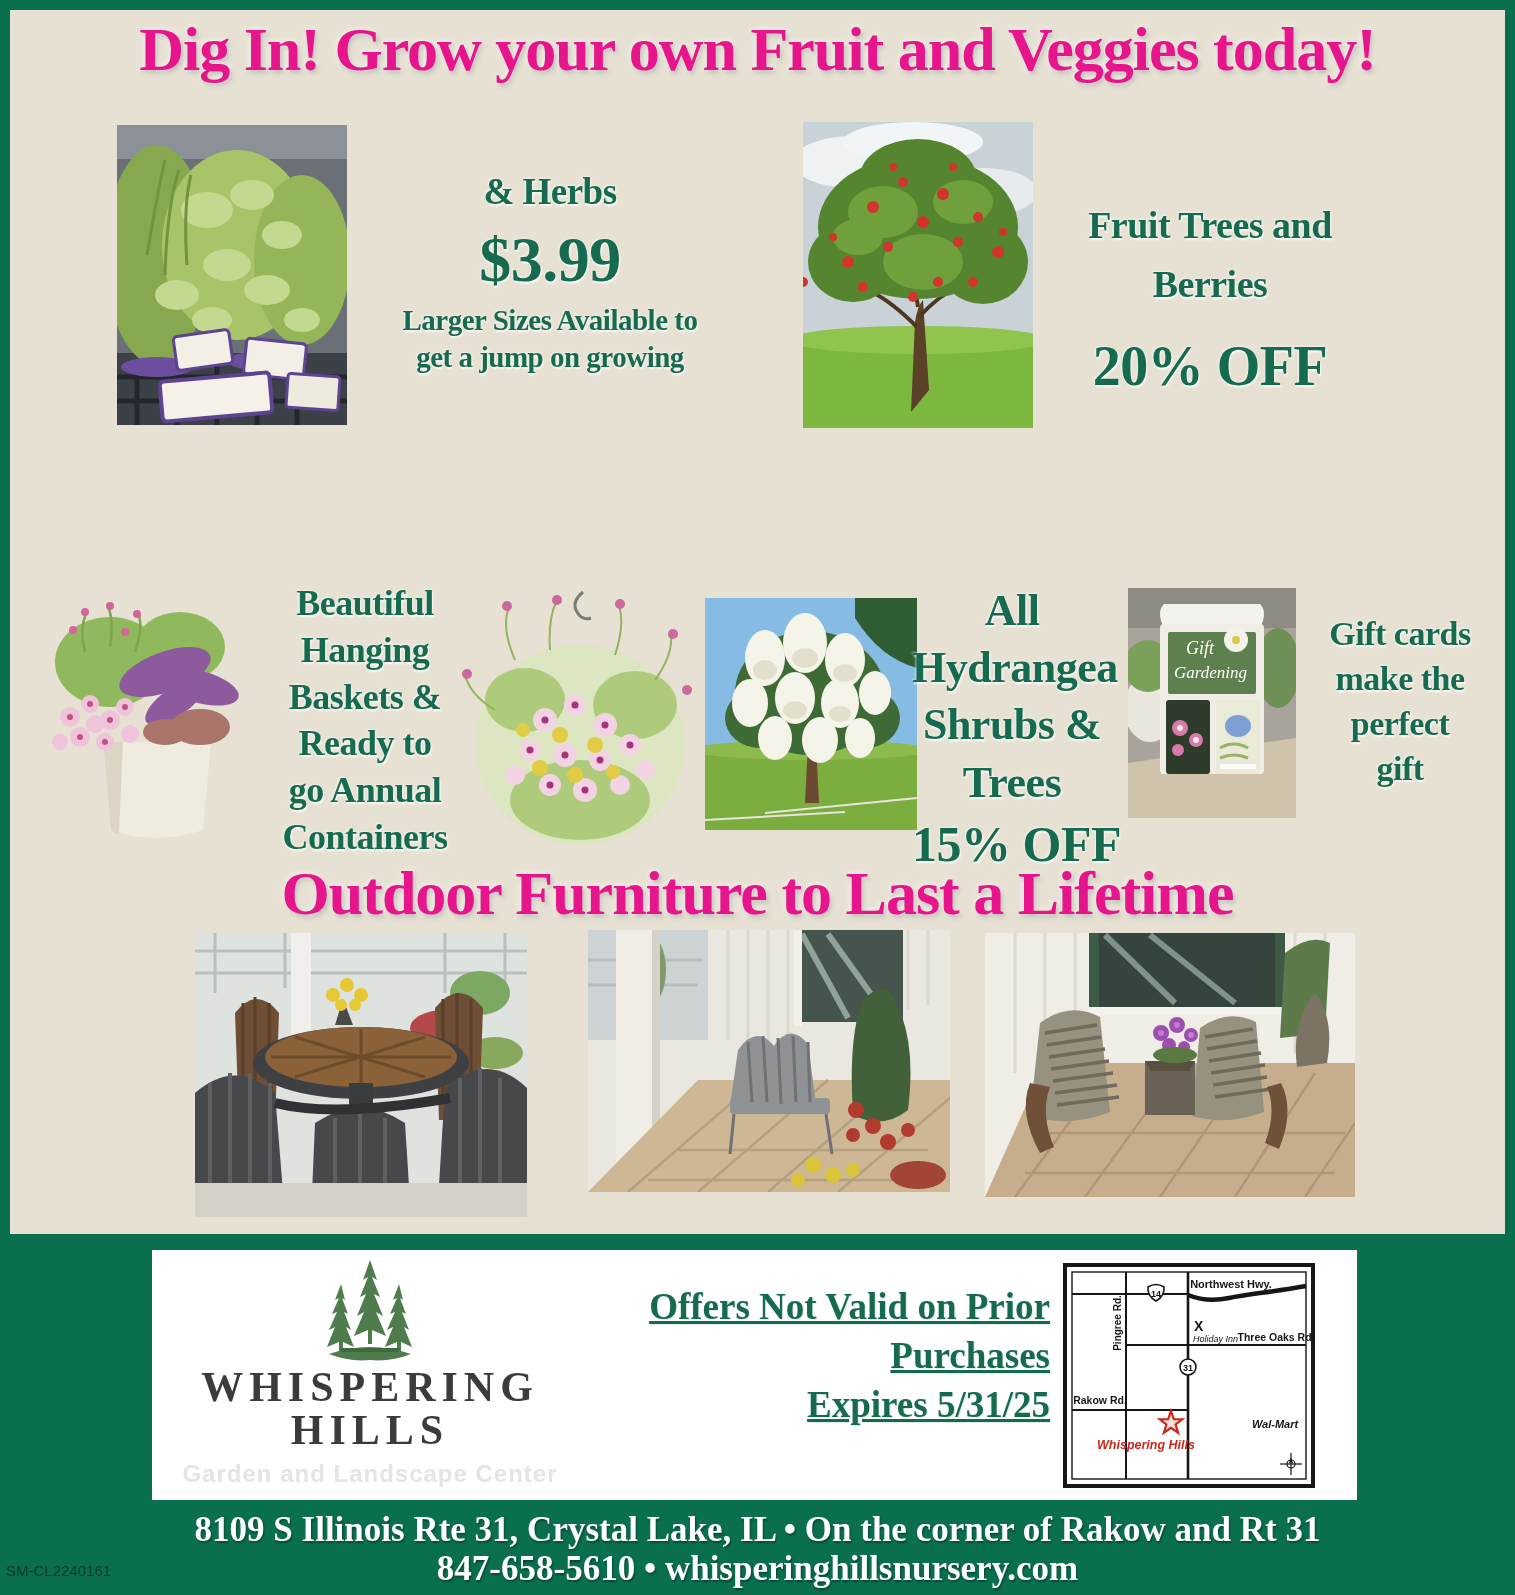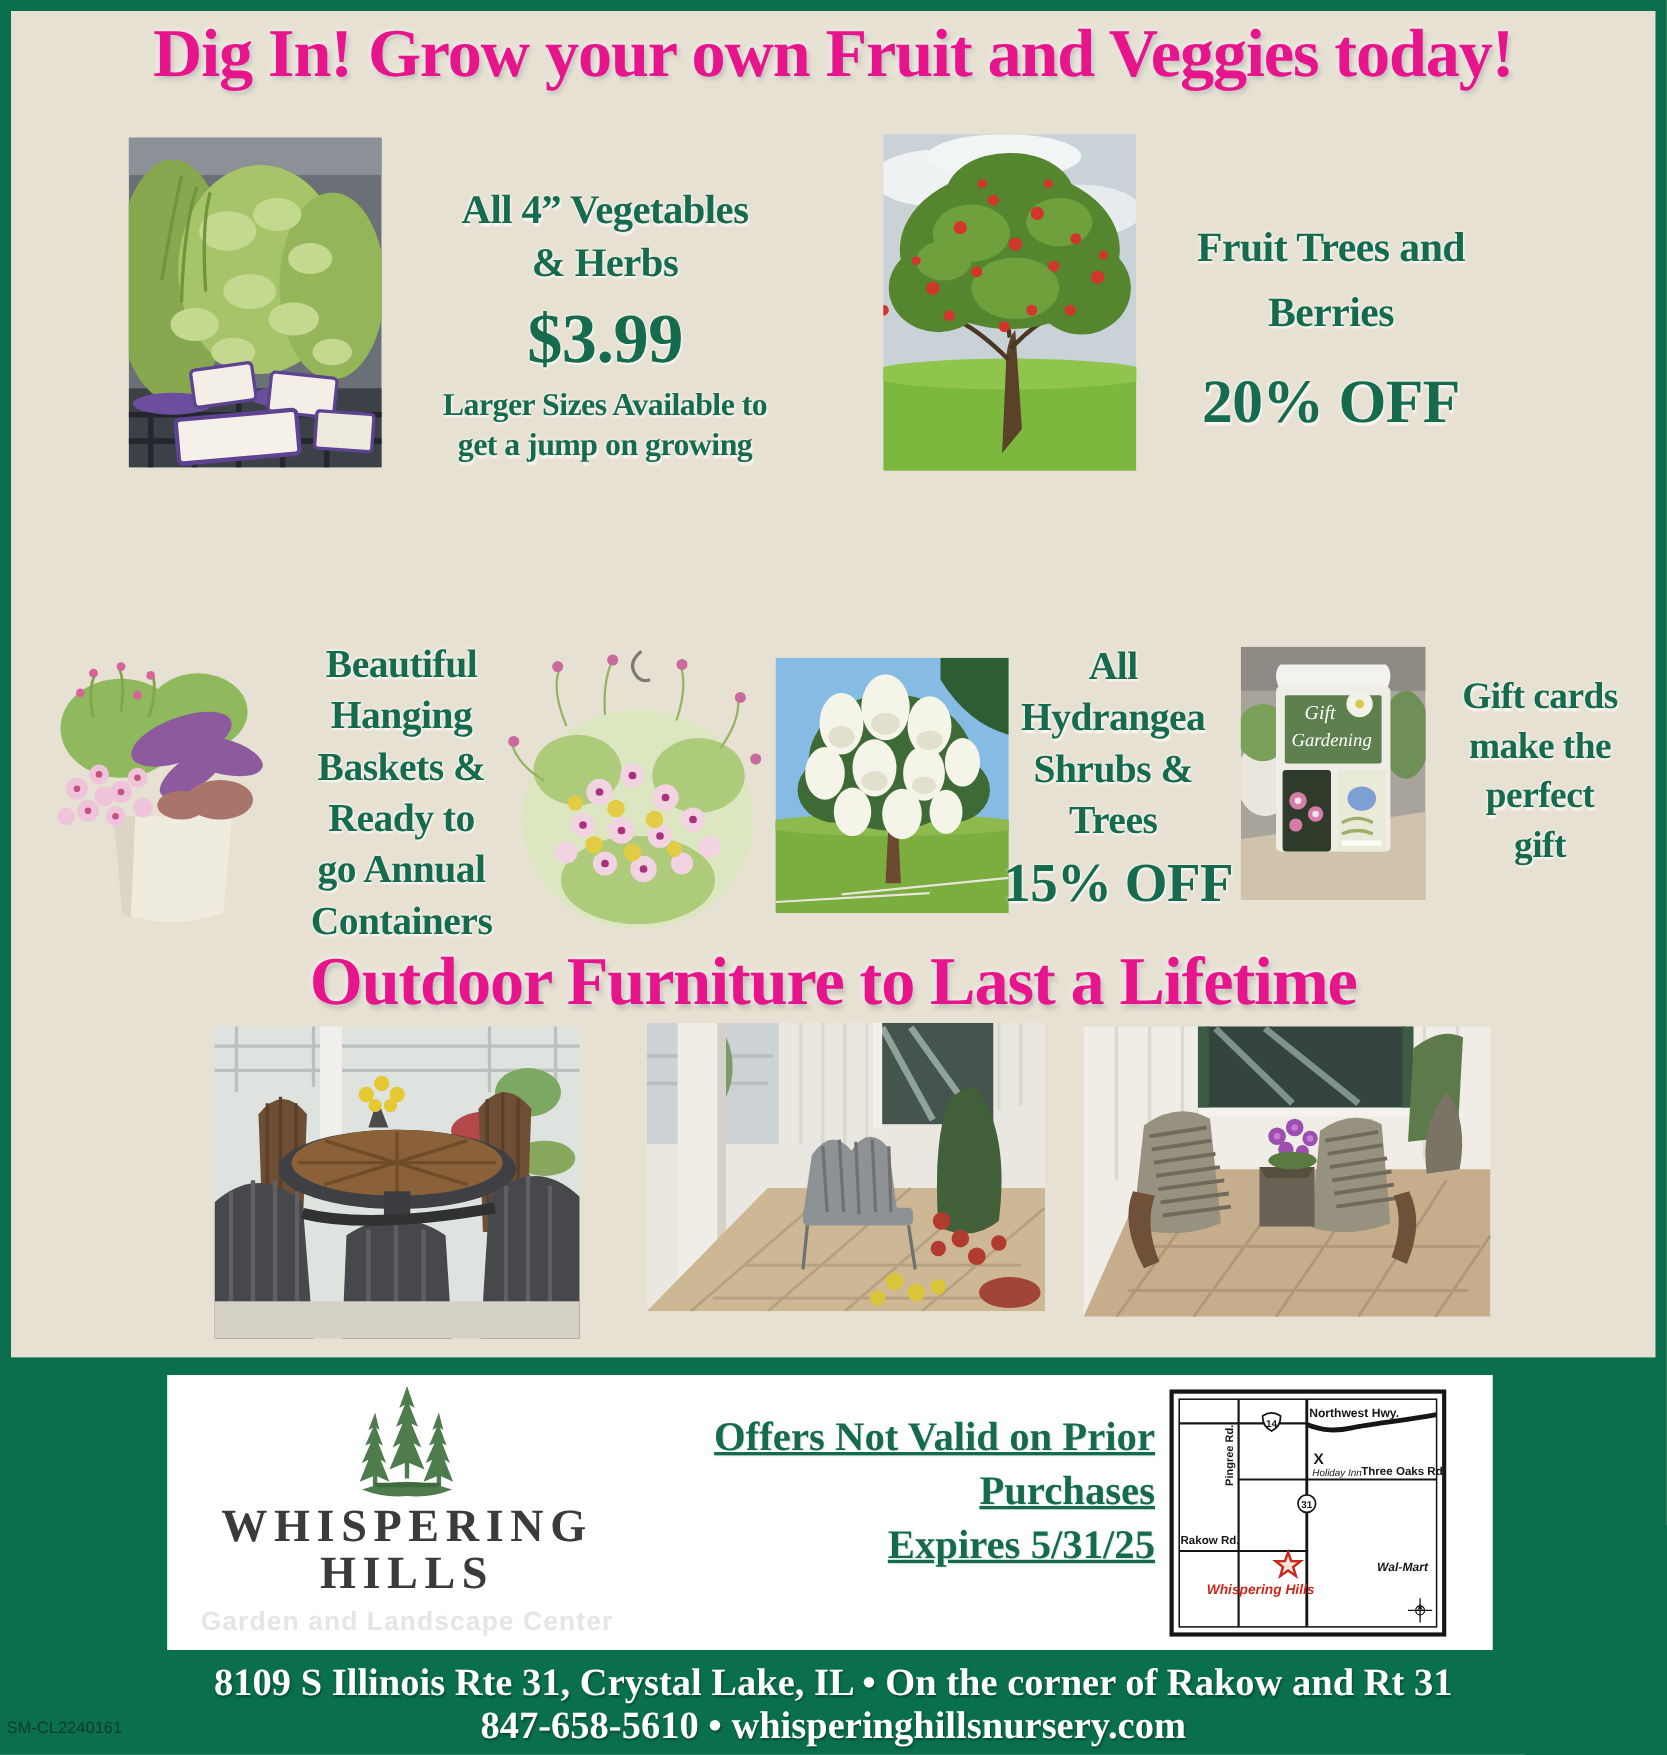--- a/index.html
+++ b/index.html
@@ -33,21 +33,21 @@
   #veg-text .t { font-size:37px; line-height:1.3; }
   #veg-text .price { font-size:64px; line-height:1.25; margin:4px 0 2px 0; }
   #veg-text .note { font-size:29px; line-height:1.28; }
   #fruit-text { position:absolute; left:1060px; top:196px; width:300px;text-align:center; }
   #fruit-text .t { font-size:38px; line-height:1.55; }
   #fruit-text .discount { font-size:56px; margin-top:20px; }
   
   #baskets-text { position:absolute; left:280px; top:580px; width:170px; }
   #baskets-text .t { font-size:36px; line-height:1.3; }
   #hydrangea-text { position:absolute; left:912px; top:582px; width:200px; }
-  #hydrangea-text .t { font-size:36px; line-height:1.3; }
+  #hydrangea-text .t { font-size:44px; line-height:1.3; }
   #hydrangea-text .discount { font-size:50px; margin-top:4px; white-space:nowrap; }
   #gift-text { position:absolute; left:1300px; top:612px; width:200px; }
   #gift-text .t { font-size:34px; line-height:1.32; }
   
   #white-box {
     position:absolute; left:152px; top:1250px; width:1205px; height:250px;
     background:#ffffff;
   }
   #logo-block { position:absolute; left:170px; top:1258px; width:400px; text-align:center; }
   #logo-name1, #logo-name2 {
@@ -116,21 +116,20 @@
         <ellipse cx="150" cy="236" rx="40" ry="10" fill="#6b4f9e"></ellipse>
         <rect x="58" y="208" width="56" height="34" rx="4" transform="rotate(-8 86 225)" fill="#f3efe6" stroke="#5d4391" stroke-width="3"></rect>
         <rect x="128" y="216" width="60" height="36" rx="4" transform="rotate(6 158 234)" fill="#f3efe6" stroke="#5d4391" stroke-width="3"></rect>
         <rect x="44" y="252" width="110" height="40" rx="4" transform="rotate(-5 99 272)" fill="#f5f1e8" stroke="#5d4391" stroke-width="4"></rect>
         <rect x="170" y="250" width="52" height="34" rx="3" transform="rotate(4 196 267)" fill="#efeade" stroke="#5d4391" stroke-width="3"></rect>
       </g>
     </svg>
   </div>
 
   <div id="veg-text" class="green-text">
-    <div class="t">All 4” Vegetables</div>
     <div class="t">&amp; Herbs</div>
     <div class="price">$3.99</div>
     <div class="note">Larger Sizes Available to</div>
     <div class="note">get a jump on growing</div>
   </div>
 
   <div class="photo" style="left:803px;top:122px;">
     <svg width="230" height="306" viewBox="0 0 230 306">
       <rect width="230" height="306" fill="#c9d2d6"></rect>
       <ellipse cx="50" cy="40" rx="60" ry="26" fill="#eef2f3"></ellipse>

